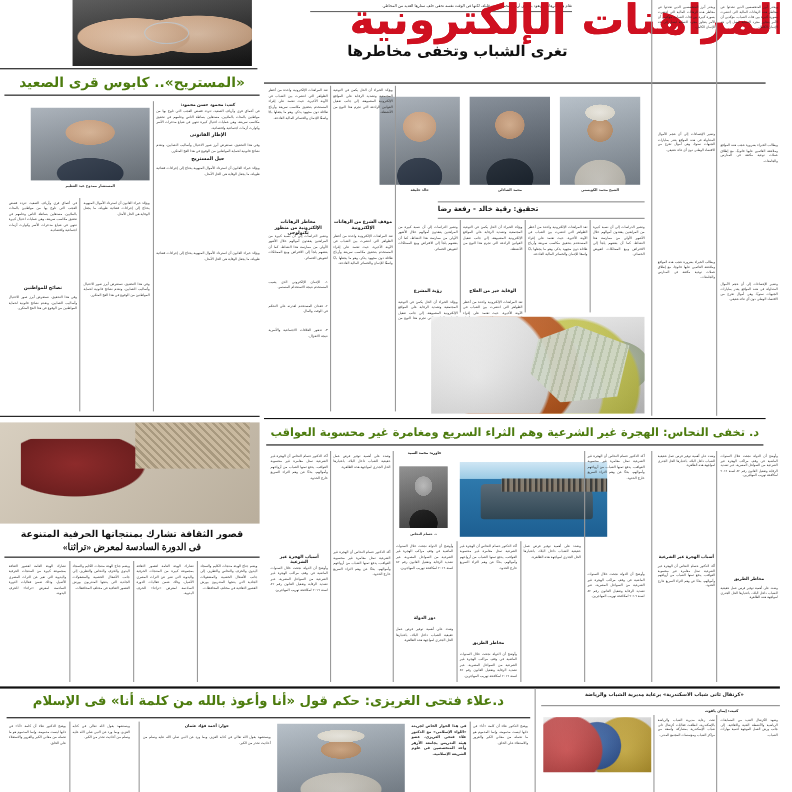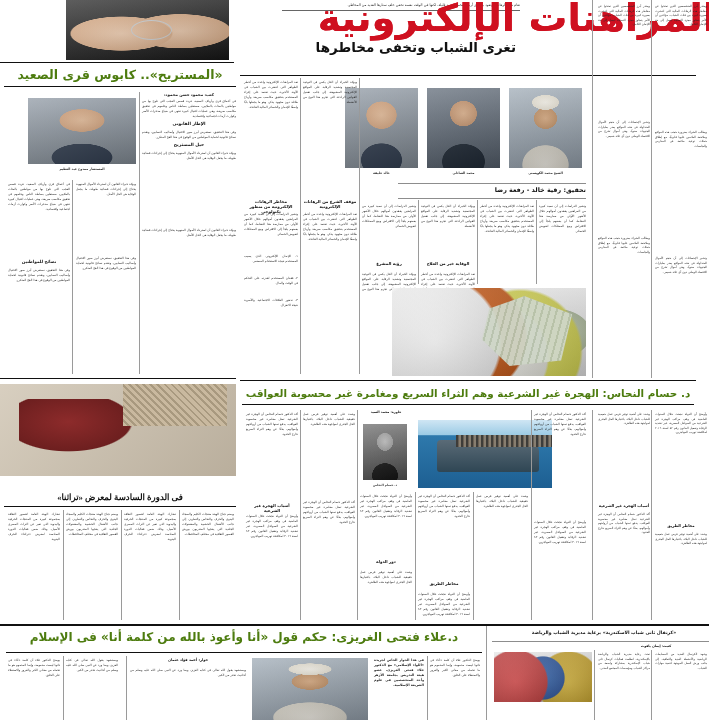--- a/index.html
+++ b/index.html
@@ -203,21 +203,21 @@
   <div class="photo ph-portrait" style="position:absolute;left:345px;top:88px;width:73px;height:80px;"></div>
   <div class="caption" style="position:absolute;left:345px;top:169px;width:73px;">خالد خليفة</div>
 
   <div class="photo ph-portrait-b" style="position:absolute;left:427px;top:88px;width:73px;height:80px;"></div>
   <div class="caption" style="position:absolute;left:427px;top:169px;width:73px;">محمد الشاذلى</div>
 
   <div class="photo ph-sheikh" style="position:absolute;left:509px;top:88px;width:73px;height:80px;"></div>
   <div class="caption" style="position:absolute;left:505px;top:169px;width:81px;">الشيخ محمد الكويسنى</div>
 
   <div class="hr-grey" style="left:398px;top:183px;width:188px;"></div>
-  <div style="position:absolute;left:398px;top:186px;width:188px;text-align:right;
+  <div style="position:absolute;left:398px;top:186px;width:188px;text-align:left;
               font-size:6.4px;font-weight:bold;color:#111;">تحقيق: رقية خالد - رفعة رضا</div>
   <div class="hr-grey" style="left:398px;top:198px;width:188px;"></div>
 
   <div class="body-col" style="position:absolute;left:244px;top:80px;width:54px;">تعد المراهنات الإلكترونية واحدة من أخطر الظواهر التى انتشرت بين الشباب فى الآونة الأخيرة، حيث تعتمد على إغراء المستخدم بتحقيق مكاسب سريعة وأرباح طائلة دون مجهود يذكر، وهو ما يجعلها بابًا واسعًا للإدمان والخسائر المالية الفادحة.</div>
   <div class="subhead" style="position:absolute;left:244px;top:196px;width:54px;font-size:4.1px;line-height:5.4px;">مخاطر الرهانات الإلكترونية من منظور تكنولوجى</div>
   <div class="body-col" style="position:absolute;left:244px;top:212px;width:54px;">وتشير الدراسات إلى أن نسبة كبيرة من المراهنين يفقدون أموالهم خلال الأشهر الأولى من ممارسة هذا النشاط، كما أن بعضهم يلجأ إلى الاقتراض وبيع الممتلكات لتعويض الخسائر.</div>
   <div class="body-col" style="position:absolute;left:244px;top:254px;width:54px;">١- الإدمان الإلكترونى الذى يصيب المستخدم نتيجة الاستخدام المستمر.</div>
   <div class="body-col" style="position:absolute;left:244px;top:276px;width:54px;">٢- فقدان المستخدم لقدرته على التحكم فى الوقت والمال.</div>
   <div class="body-col" style="position:absolute;left:244px;top:298px;width:54px;">٣- تدهور العلاقات الاجتماعية والأسرية نتيجة الانعزال.</div>
 
@@ -255,21 +255,21 @@
   <div class="body-col tiny" style="position:absolute;left:598px;top:4px;width:52px;">ويحذر أبرز المتخصصين الذين تحدثوا عن مخاطر هذه الرهانات المالية التى انتشرت بصورة كبيرة بين فئات الشباب، مؤكدين أن الأمر يتجاوز مجرد التسلية ليصل إلى حد الإدمان الكامل.</div>
   <div class="body-col tiny" style="position:absolute;left:598px;top:120px;width:52px;">وتشير الإحصاءات إلى أن حجم الأموال المتداولة فى هذه المواقع يقدر بمليارات الجنيهات سنويًا، وهى أموال تخرج من الاقتصاد الوطنى دون أى عائد حقيقى.</div>
   <div class="body-col tiny" style="position:absolute;left:598px;top:236px;width:52px;">ويطالب الخبراء بضرورة حجب هذه المواقع وملاحقة القائمين عليها قانونيًا، مع إطلاق حملات توعية مكثفة فى المدارس والجامعات.</div>
   <div class="body-col tiny" style="position:absolute;left:655px;top:4px;width:52px;">ويحذر أبرز المتخصصين الذين تحدثوا عن مخاطر هذه الرهانات المالية التى انتشرت بصورة كبيرة بين فئات الشباب، مؤكدين أن الأمر يتجاوز مجرد التسلية ليصل إلى حد الإدمان الكامل.</div>
   <div class="body-col tiny" style="position:absolute;left:655px;top:130px;width:52px;">ويطالب الخبراء بضرورة حجب هذه المواقع وملاحقة القائمين عليها قانونيًا، مع إطلاق حملات توعية مكثفة فى المدارس والجامعات.</div>
   <div class="body-col tiny" style="position:absolute;left:655px;top:256px;width:52px;">وتشير الإحصاءات إلى أن حجم الأموال المتداولة فى هذه المواقع يقدر بمليارات الجنيهات سنويًا، وهى أموال تخرج من الاقتصاد الوطنى دون أى عائد حقيقى.</div>
   <div class="col-rule" style="left:651px;top:0;height:378px;"></div>
 
   <div class="hr-black" style="left:240px;top:380px;width:456px;"></div>
 
-  <div class="sec-headline" style="position:absolute;left:242px;top:386px;width:452px;font-size:10.4px;">د. حسام النحاس: الهجرة غير الشرعية وهم الثراء السريع ومغامرة غير محسوبة العواقب</div>
+  <div class="sec-headline" style="position:absolute;left:242px;top:386px;width:452px;font-size:10.4px;">د. تخفى النحاس: الهجرة غير الشرعية وهم الثراء السريع ومغامرة غير محسوبة العواقب</div>
   <div class="hr-black" style="left:242px;top:404px;width:452px;"></div>
 
   <div class="photo ph-portrait-b" style="position:absolute;left:363px;top:424px;width:44px;height:56px;
               filter:grayscale(1) contrast(1.15);"></div>
   <div class="caption" style="position:absolute;left:357px;top:481px;width:56px;font-size:3px;">د. حسام النحاس</div>
 
   <div class="photo ph-boat2" style="position:absolute;left:418px;top:420px;width:134px;height:68px;"></div>
 
   <div class="body-col" style="position:absolute;left:246px;top:412px;width:52px;">أكد الدكتور حسام النحاس أن الهجرة غير الشرعية تمثل مغامرة غير محسوبة العواقب، يدفع ثمنها الشباب من أرواحهم وأموالهم، بحثًا عن وهم الثراء السريع خارج الحدود.</div>
   <div class="subhead" style="position:absolute;left:246px;top:500px;width:52px;font-size:4px;line-height:5.2px;">أسباب الهجرة غير الشرعية</div>
@@ -301,20 +301,21 @@
   <div class="col-rule" style="left:300px;top:410px;height:210px;"></div>
   <div class="col-rule" style="left:357px;top:410px;height:210px;"></div>
   <div class="col-rule" style="left:415px;top:492px;height:128px;"></div>
   <div class="col-rule" style="left:473px;top:492px;height:128px;"></div>
   <div class="col-rule" style="left:531px;top:410px;height:210px;"></div>
   <div class="col-rule" style="left:592px;top:410px;height:210px;"></div>
   <div class="col-rule" style="left:651px;top:410px;height:210px;"></div>
 
   <div class="photo ph-craft" style="position:absolute;left:0;top:384px;width:236px;height:92px;"></div>
 
+  <div class="sec-headline-sm" style="position:absolute;left:4px;top:481px;width:232px;">قصور الثقافة تشارك بمنتجاتها الحرفية المتنوعة</div>
   <div class="sec-headline-sm" style="position:absolute;left:4px;top:492px;width:232px;font-family:Liberation Serif, serif;">فى الدورة السادسة لمعرض «تراثنا»</div>
   <div class="hr-black" style="left:4px;top:506px;width:232px;"></div>
 
   <div class="body-col" style="position:absolute;left:8px;top:512px;width:52px;">تشارك الهيئة العامة لقصور الثقافة بمجموعة كبيرة من المنتجات الحرفية واليدوية التى تعبر عن التراث المصرى الأصيل، وذلك ضمن فعاليات الدورة السادسة لمعرض «تراثنا» للحرف اليدوية.</div>
   <div class="body-col" style="position:absolute;left:66px;top:512px;width:52px;">ويضم جناح الهيئة منتجات الكليم والسجاد اليدوى والخزف والنحاس والتطريز، إلى جانب الأشغال الخشبية والمشغولات الجلدية التى ينتجها المتدربون بورش القصور الثقافية فى مختلف المحافظات.</div>
   <div class="body-col" style="position:absolute;left:124px;top:512px;width:52px;">تشارك الهيئة العامة لقصور الثقافة بمجموعة كبيرة من المنتجات الحرفية واليدوية التى تعبر عن التراث المصرى الأصيل، وذلك ضمن فعاليات الدورة السادسة لمعرض «تراثنا» للحرف اليدوية.</div>
   <div class="body-col" style="position:absolute;left:182px;top:512px;width:52px;">ويضم جناح الهيئة منتجات الكليم والسجاد اليدوى والخزف والنحاس والتطريز، إلى جانب الأشغال الخشبية والمشغولات الجلدية التى ينتجها المتدربون بورش القصور الثقافية فى مختلف المحافظات.</div>
 
   <div class="col-rule" style="left:63px;top:510px;height:110px;"></div>
   <div class="col-rule" style="left:121px;top:510px;height:110px;"></div>

